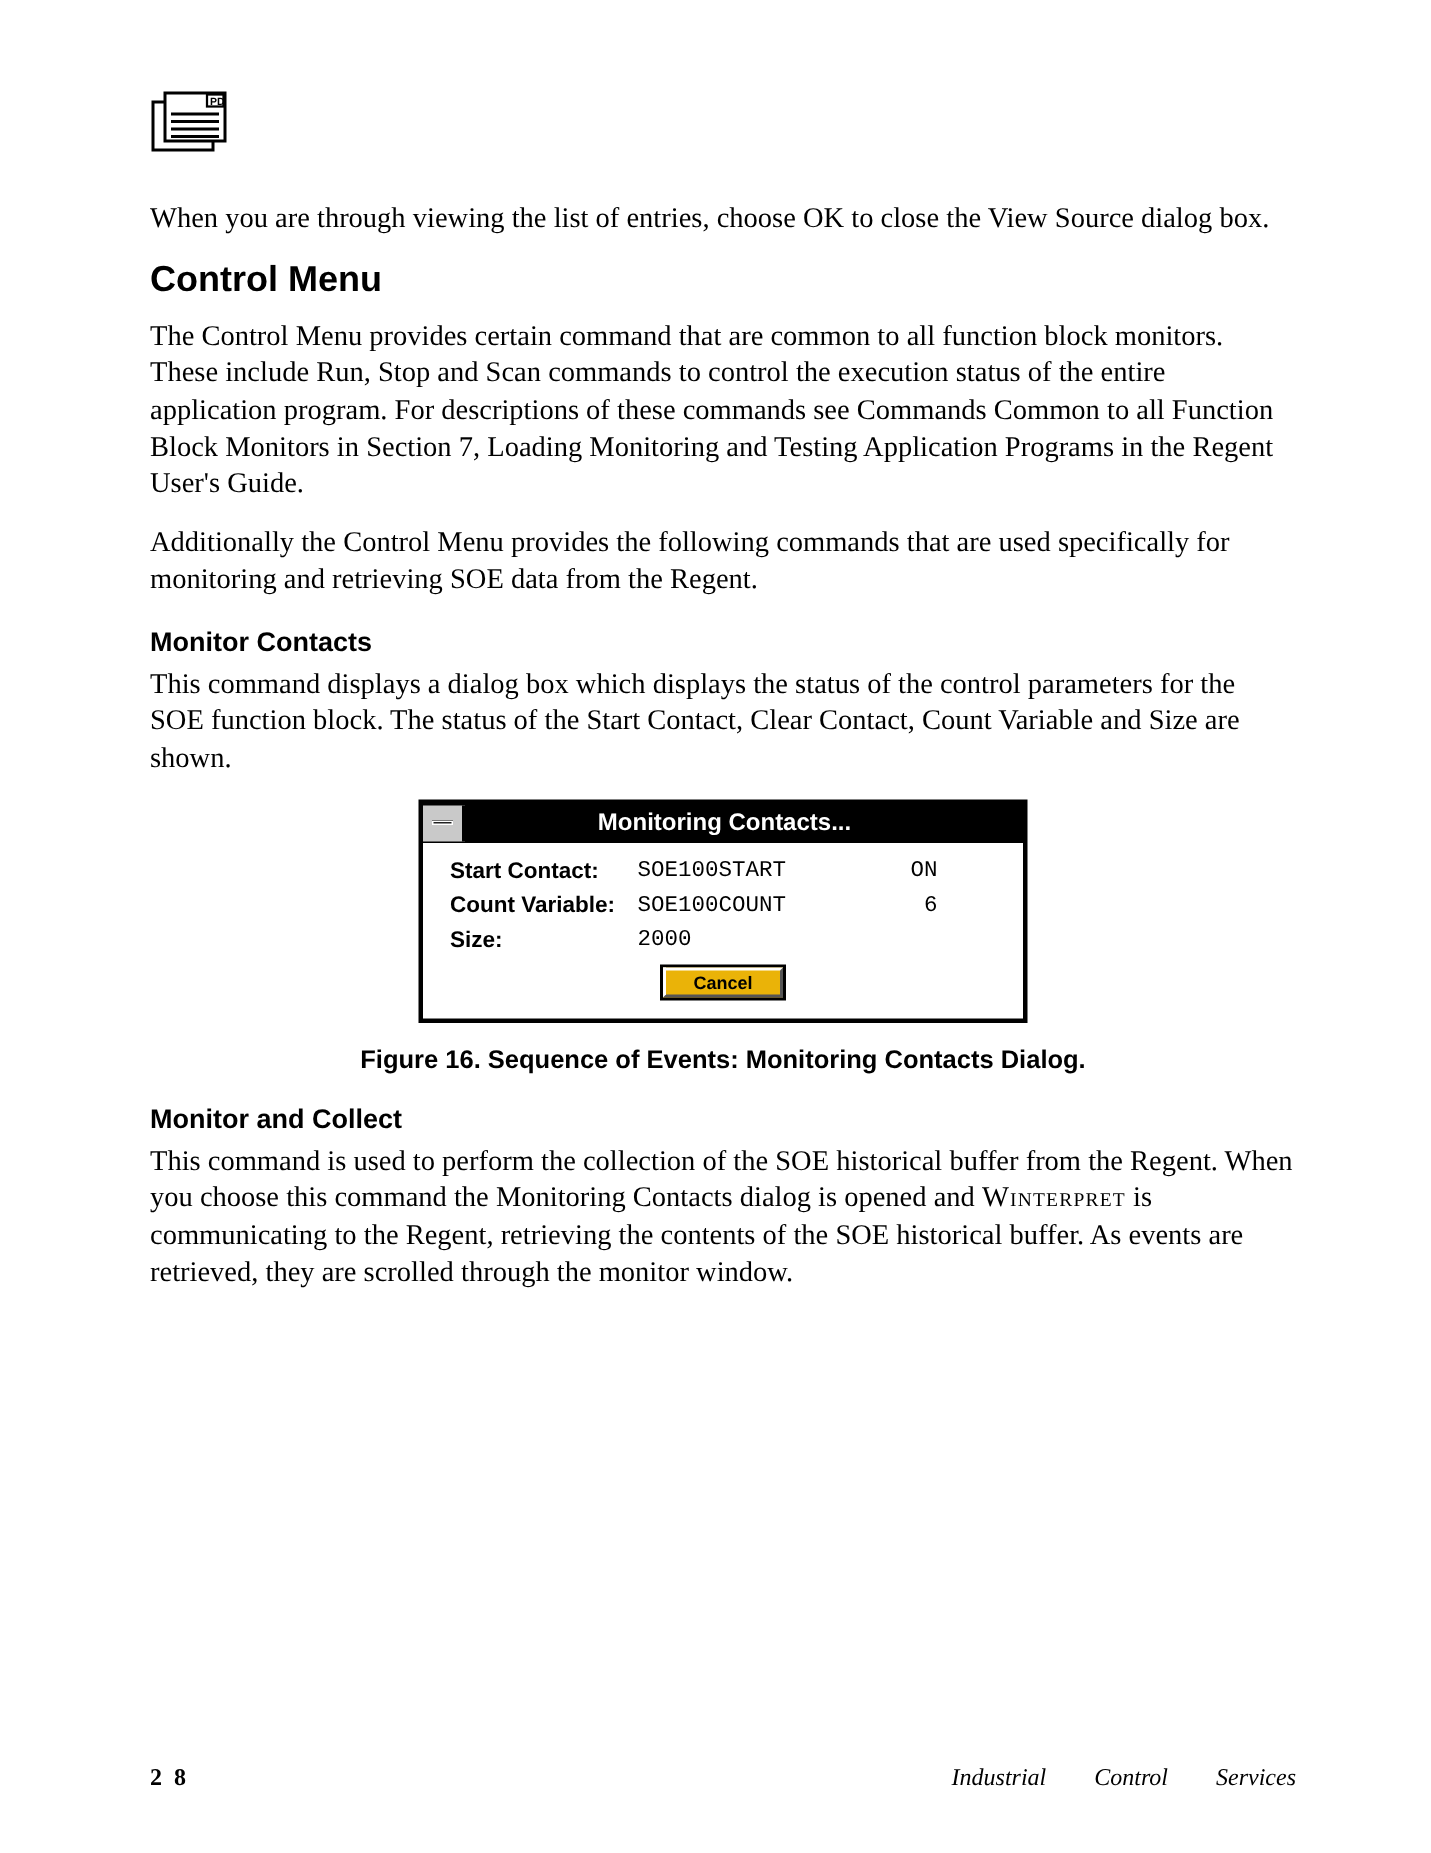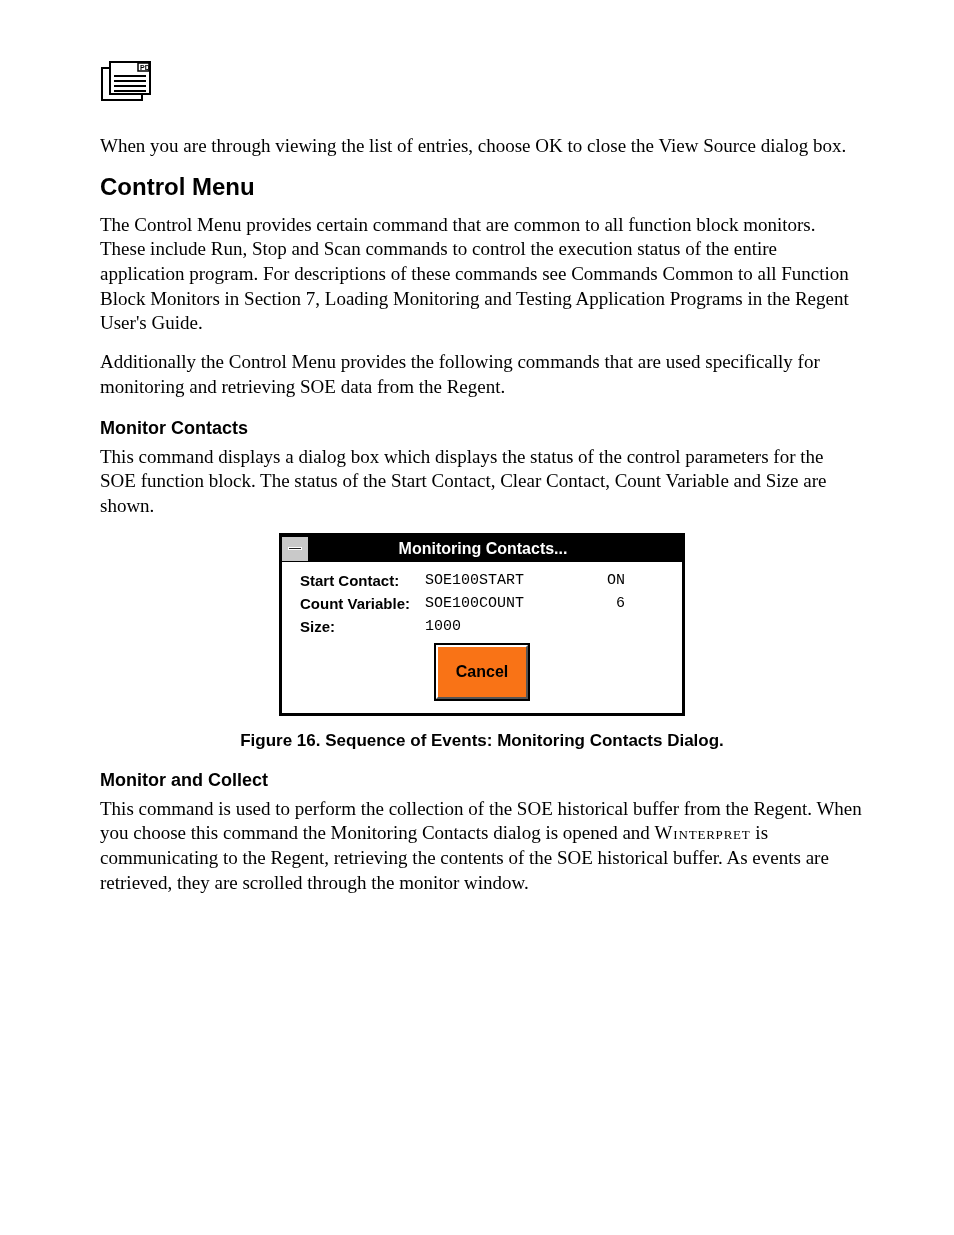--- a/index.html
+++ b/index.html
@@ -106,23 +106,23 @@
     margin-bottom: 6px;
     font-size: 15px;
   }
   .row .lbl   { width: 125px; font-weight: bold; }
   .row .val   { width: 140px; font-family: "Courier New", monospace; }
   .row .state { width: 60px;  font-family: "Courier New", monospace; text-align: right; }
   .btn-row { display:flex; justify-content:center; margin-top:10px; }
   .btn {
     font-family: Arial, Helvetica, sans-serif;
     font-weight: bold;
-    font-size: 16px;
-    padding: 16px 18px;
-    background: #f97316;
+    font-size: 12px;
+    padding: 1px 18px;
+    background: #eab308;
     border-top: 2px solid #fff;
     border-left: 2px solid #fff;
     border-right: 2px solid #555;
     border-bottom: 2px solid #555;
     box-shadow: 0 0 0 2px #000;
   }
   .figure-caption {
     font-family: Arial, Helvetica, sans-serif;
     font-weight: bold;
     font-size: 17px;
@@ -190,32 +190,36 @@
             <span class="val">SOE100START</span>
             <span class="state">ON</span>
           </div>
           <div class="row">
             <span class="lbl">Count Variable:</span>
             <span class="val">SOE100COUNT</span>
             <span class="state">6</span>
           </div>
           <div class="row">
             <span class="lbl">Size:</span>
-            <span class="val">1000</span>
+            <span class="val">2000</span>
             <span class="state"></span>
           </div>
           <div class="btn-row">
             <div class="btn">Cancel</div>
           </div>
         </div>
       </div>
     </div>
 
     <div class="figure-caption">Figure 16.  Sequence of Events: Monitoring Contacts Dialog.</div>
 
     <h3 class="sub">Monitor and Collect</h3>
     <p>
       <span>This command is used to perform the collection of the SOE historical buffer from the Regent.  When you choose this command the Monitoring Contacts dialog is opened and </span><span class="small-caps">Winterpret</span><span> is communicating to the Regent, retrieving the contents of the SOE historical buffer.  As events are retrieved, they are scrolled through the monitor window.</span>
     </p>
   </div>
 
+  <div class="footer">
+    <span class="pagenum">2 8</span>
+    <span class="right">Industrial Control Services</span>
+  </div>
 
 </div>
 
 </body></html>

